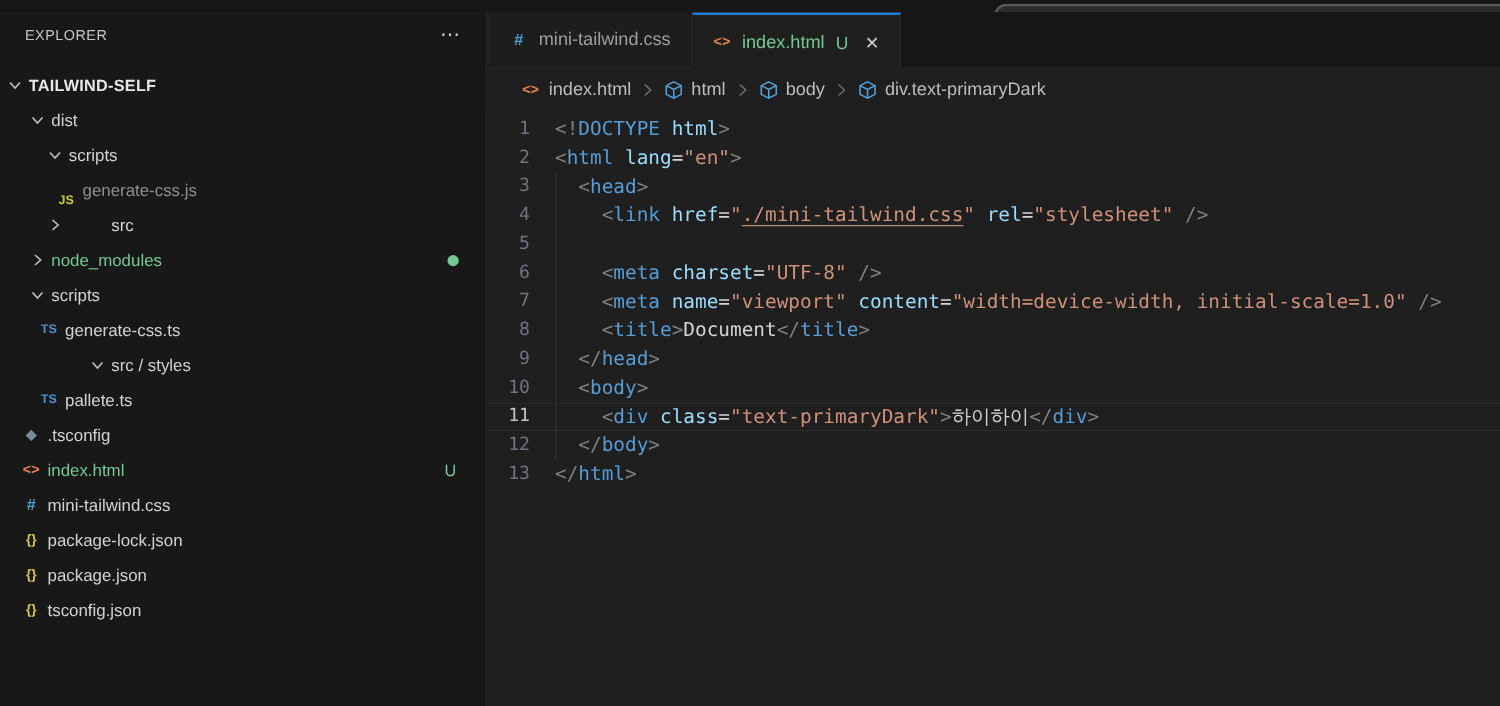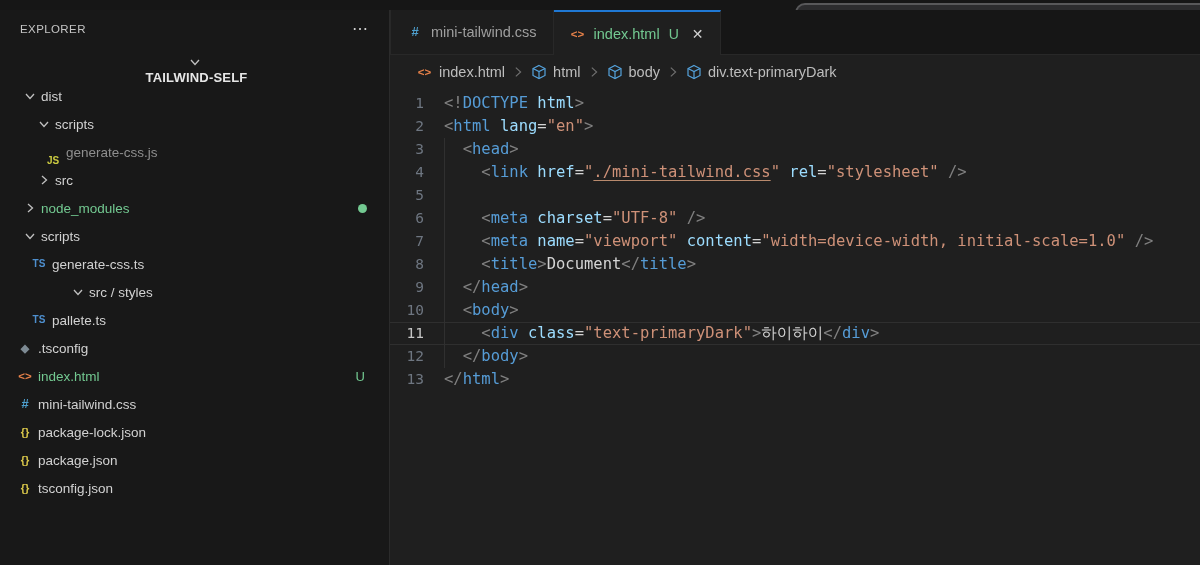--- a/index.html
+++ b/index.html
@@ -78,21 +78,21 @@
   <div class="top-strip">
     <div class="bg-window"></div>
   </div>
 
   <div class="sidebar">
     <div class="sb-head">
       <span class="sb-title">EXPLORER</span>
       <span class="sb-more">⋯</span>
     </div>
     <div class="tree">
-        <div class="trow root" style="padding-left: 4px; flex-direction: column;">
+        <div class="trow root" style="padding-left: 4px;">
           <svg viewBox="0 0 16 16" class="chev">
             <polyline points="4,6 8,10.5 12,6" fill="none" stroke="#c0c0c0" stroke-width="1.3"></polyline>
           </svg>
           <span class="tlabel">TAILWIND-SELF</span>
         </div>
         <div class="trow" style="padding-left: 22px;">
           <svg viewBox="0 0 16 16" class="chev">
             <polyline points="4,6 8,10.5 12,6" fill="none" stroke="#c0c0c0" stroke-width="1.3"></polyline>
           </svg>
           <span class="tlabel">dist</span>
@@ -100,21 +100,21 @@
         <div class="trow" style="padding-left: 36px;">
           <svg viewBox="0 0 16 16" class="chev">
             <polyline points="4,6 8,10.5 12,6" fill="none" stroke="#c0c0c0" stroke-width="1.3"></polyline>
           </svg>
           <span class="tlabel">scripts</span>
         </div>
         <div class="trow dim" style="padding-left: 44px;">
           <span class="fico f-js">JS</span>
           <span class="tlabel">generate-css.js</span>
         </div>
-        <div class="trow" style="padding-left: 36px;">
+        <div class="trow" style="padding-left: 36px; gap: 34px;">
           <svg viewBox="0 0 16 16" class="chev">
             <polyline points="6,4 10.5,8 6,12" fill="none" stroke="#c0c0c0" stroke-width="1.3"></polyline>
           </svg>
           <span class="tlabel">src</span>
         </div>
         <div class="trow green" style="padding-left: 22px;">
           <svg viewBox="0 0 16 16" class="chev">
             <polyline points="6,4 10.5,8 6,12" fill="none" stroke="#c0c0c0" stroke-width="1.3"></polyline>
           </svg>
           <span class="tlabel">node_modules</span>

